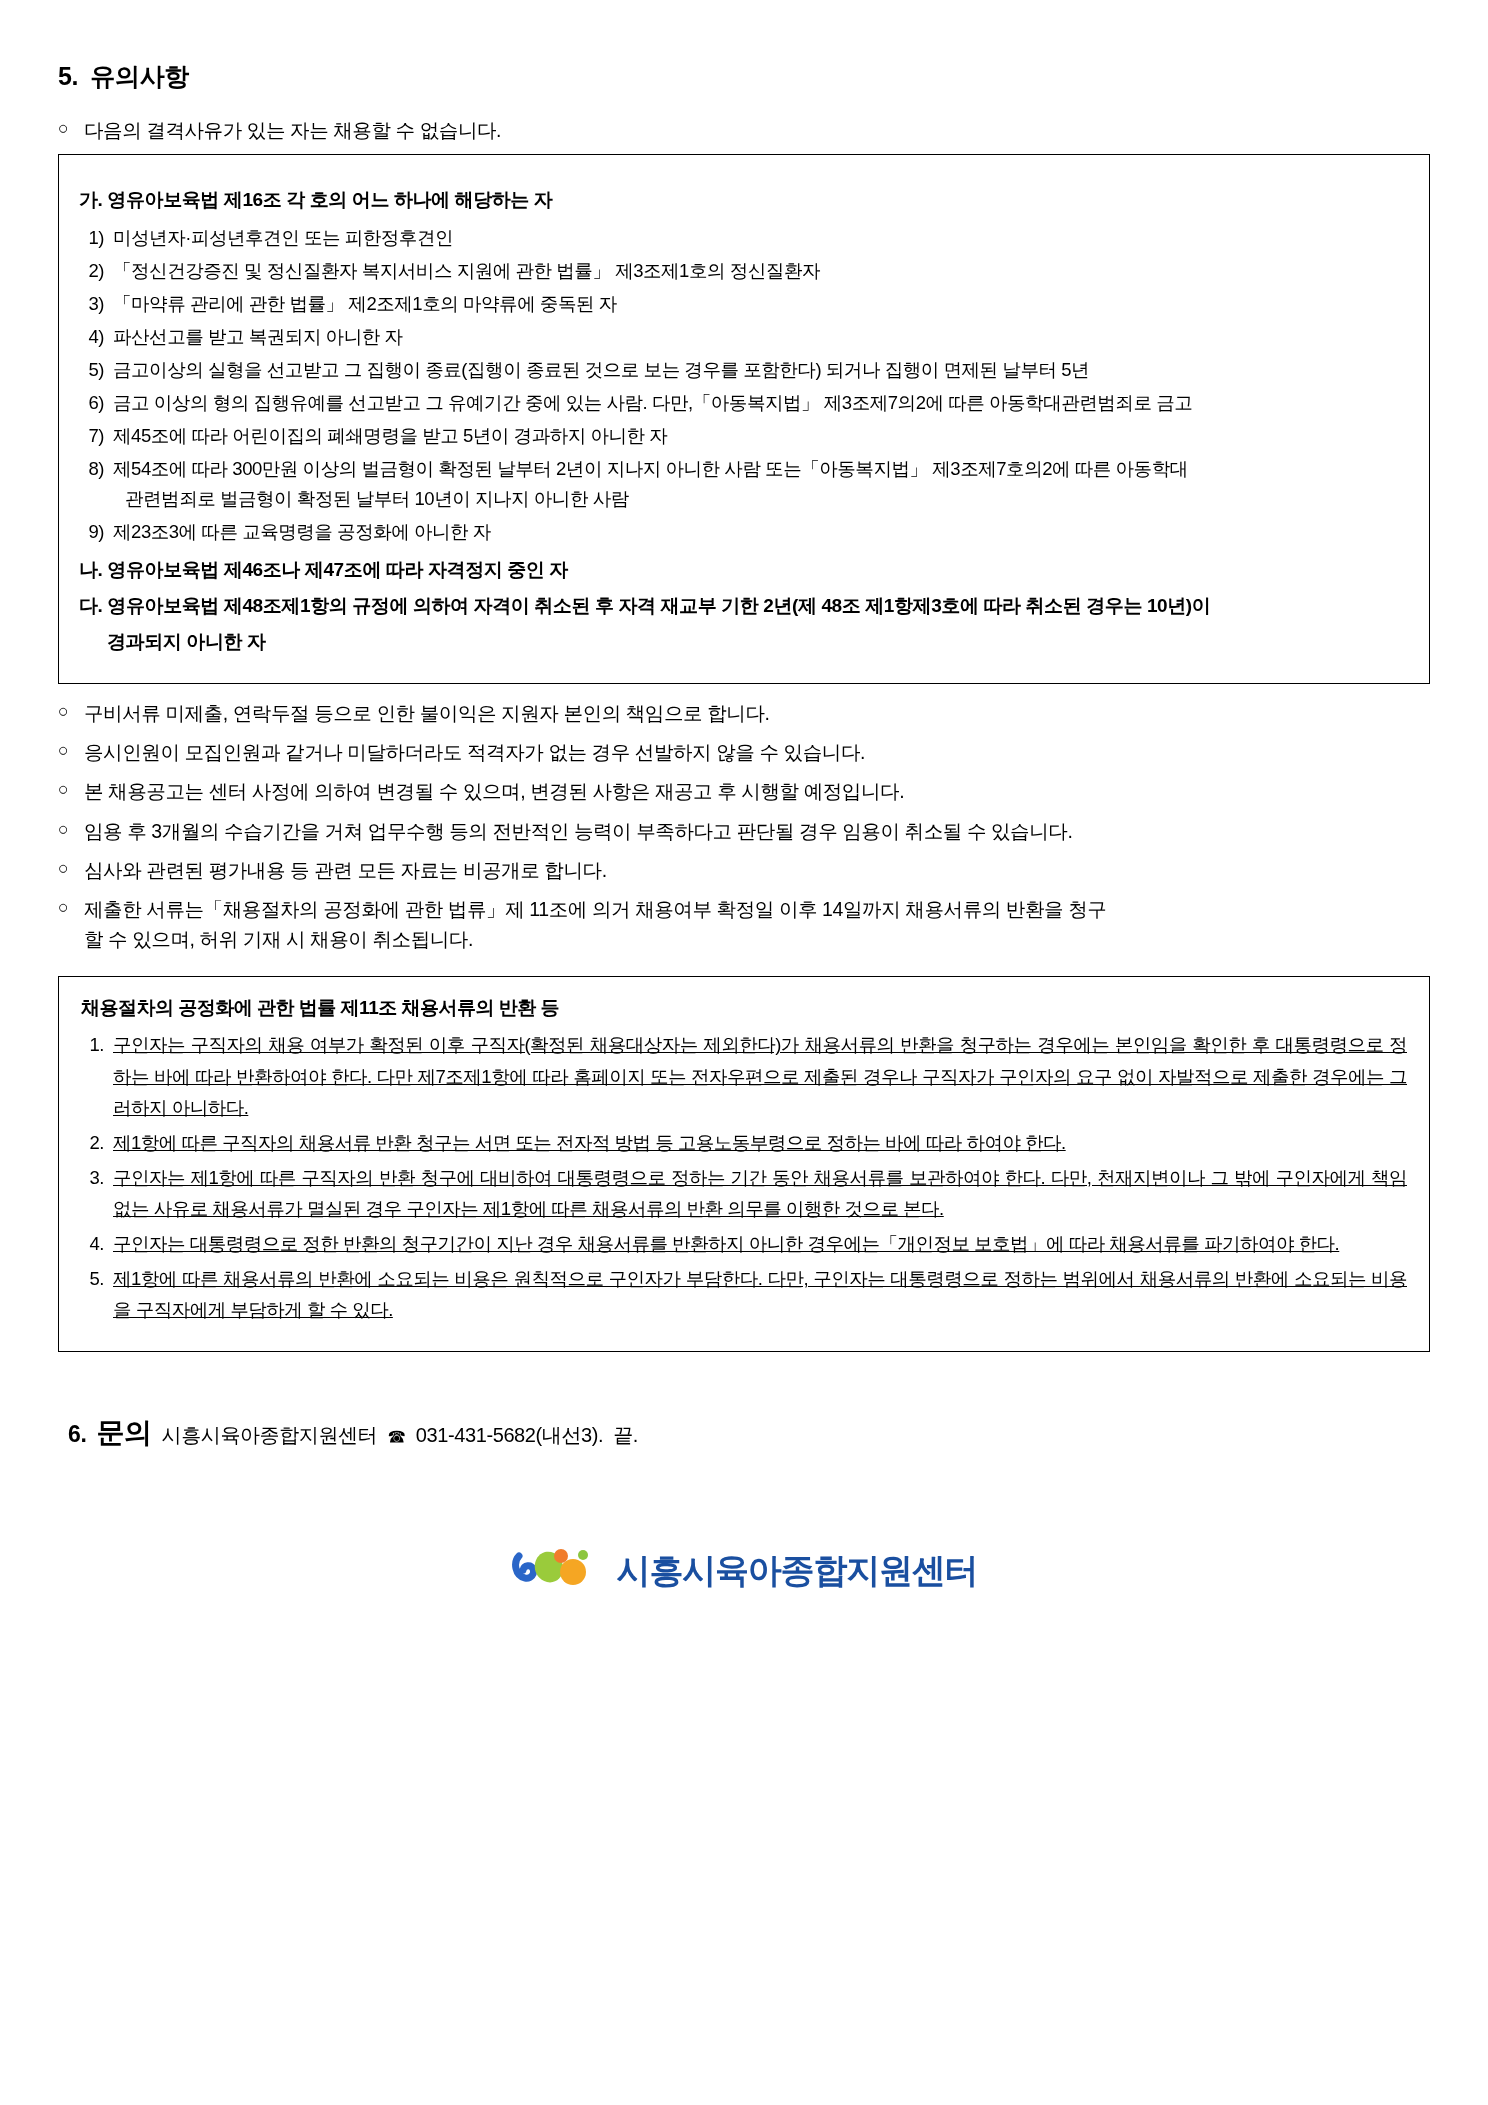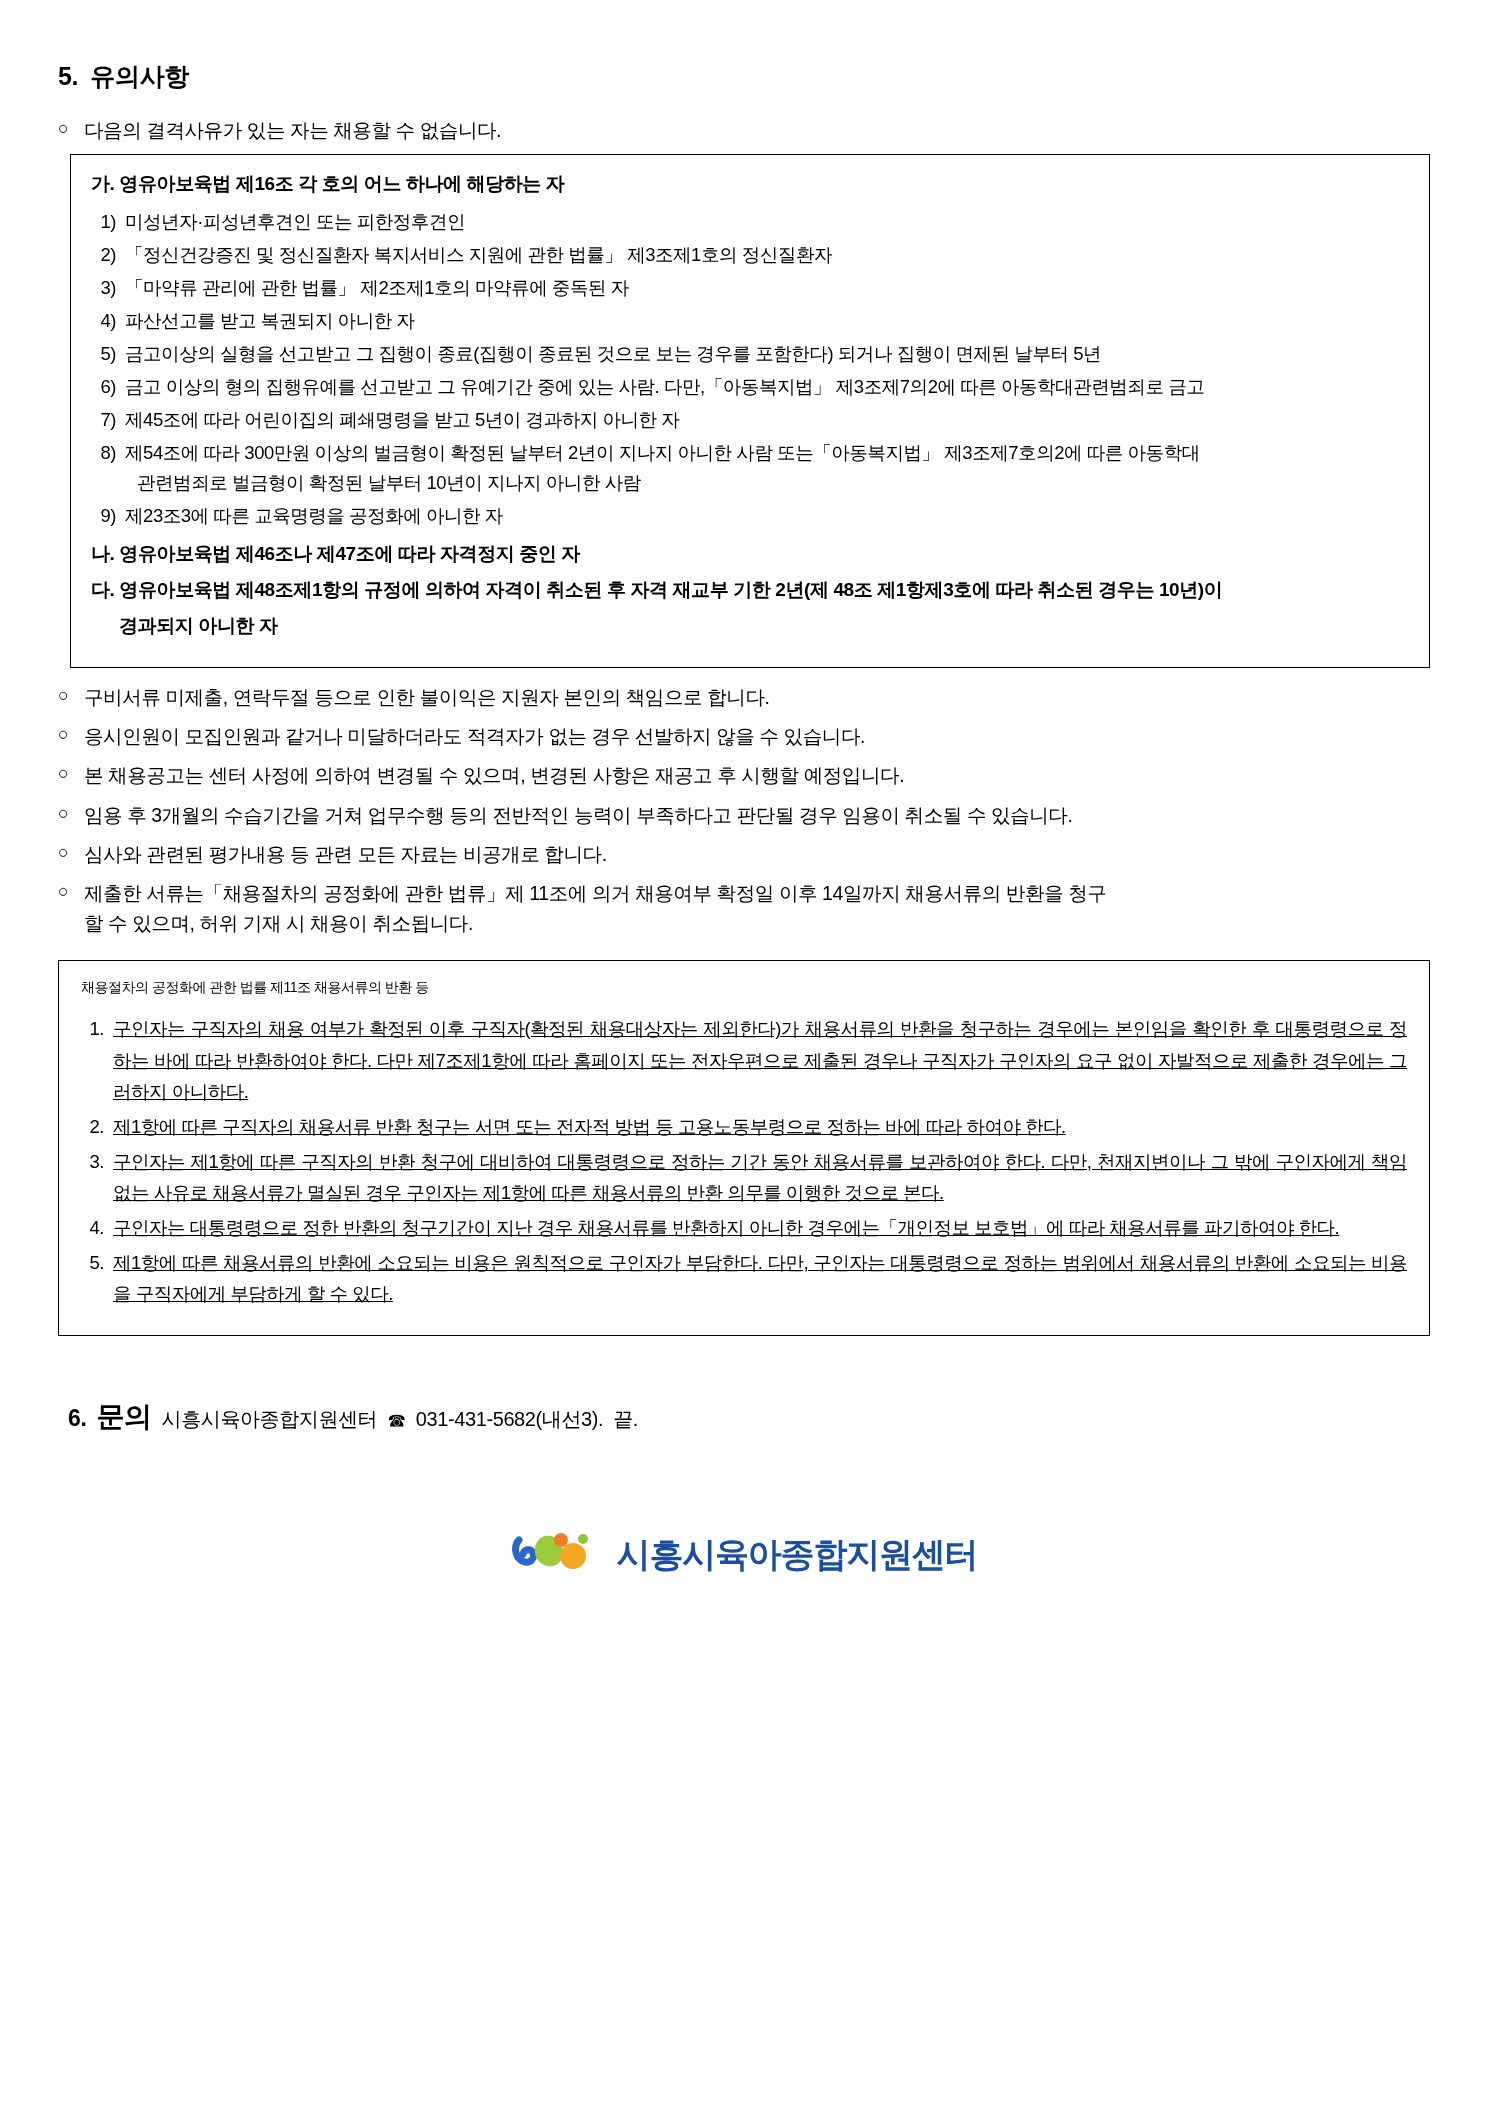--- a/index.html
+++ b/index.html
@@ -48,22 +48,22 @@
     font-size: 18px;
     line-height: 1.55;
     color: #000;
   }
   .bullet-line .txt { flex: 1 1 auto; }
 
   
   .box {
     border: 1.5px solid #000000;
     box-sizing: border-box;
-    padding: 16px 20px 18px 20px;
-    margin: 8px 0 14px 12px;
+    padding: 32px 20px 18px 20px;
+    margin: 8px 0 14px 0;
   }
   .box-title {
     font-size: 19px;
     font-weight: bold;
     letter-spacing: -0.4px;
     margin-bottom: 10px;
   }
   .box-title.indent { margin-top: 10px; }
 
   .num-item {
@@ -85,24 +85,24 @@
   .num-item .body .cont { display: block; padding-left: 12px; }
 
   
   .lawbox {
     border: 1.5px solid #000000;
     box-sizing: border-box;
     padding: 18px 22px 22px 22px;
     margin: 22px 0 0 0;
   }
   .lawbox-title {
-    font-size: 14px;
-    font-weight: normal;
+    font-size: 19px;
+    font-weight: bold;
     letter-spacing: -0.5px;
-    margin-bottom: 16px;
+    margin-bottom: 8px;
   }
   .law-item {
     display: flex;
     align-items: flex-start;
     font-size: 18.5px;
     line-height: 1.68;
     letter-spacing: -0.5px;
     margin-bottom: 4px;
   }
   .law-item .idx {

